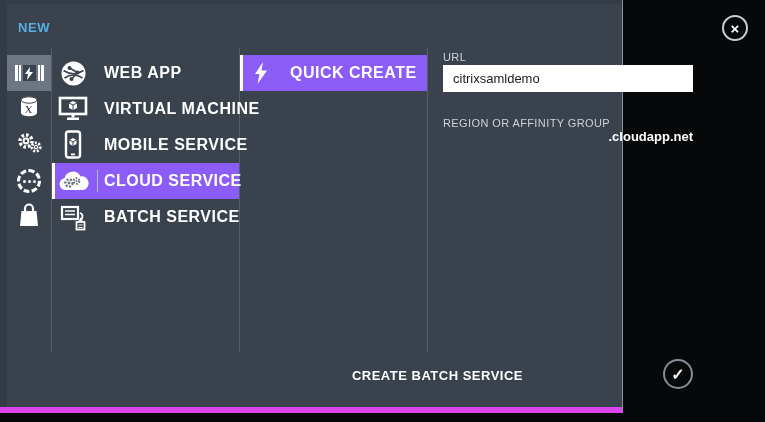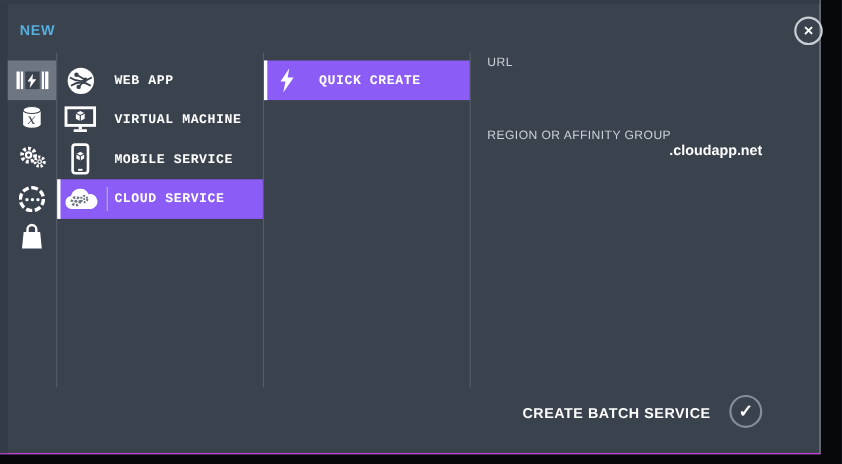--- a/index.html
+++ b/index.html
@@ -1,38 +1,38 @@
 <!DOCTYPE html>
 <html><head>
 <meta charset="utf-8">
 <style>
   * { margin:0; padding:0; box-sizing:border-box; }
   html,body { width:765px; height:422px; overflow:hidden; background:#060809;
               font-family:"Liberation Sans", sans-serif; }
-  .dialog { position:absolute; left:0; top:0; width:746px; height:413px;
-            background:#3a424e; border-right:1px solid #8b9198; border-bottom:1px solid #d946ef; }
+  .dialog { position:absolute; left:0; top:0; width:623px; height:413px;
+            background:#3a424e; border-right:1px solid #8b9198; border-bottom:6px solid #d946ef; }
   .strip-left { position:absolute; left:0; top:0; width:7px; height:100%; background:#333b47; }
   .strip-top  { position:absolute; left:0; top:0; width:100%; height:4px; background:#343c48; }
 
   .new-title { position:absolute; left:18px; top:20px; font-size:13px; font-weight:bold;
                color:#54aede; letter-spacing:.6px; }
 
   .close-btn { position:absolute; left:722px; top:15px; width:26px; height:26px;
                border:2px solid #c9cdd2; border-radius:50%; color:#fff;
                display:flex; align-items:center; justify-content:center;
                font-size:15px; font-weight:bold; cursor:pointer; line-height:1; }
 
   .vsep { position:absolute; top:48px; height:304px; width:1px; background:#575e69; }
   .vsep.s1 { left:51px; } .vsep.s2 { left:239px; } .vsep.s3 { left:427px; }
 
   
   .row { display:flex; align-items:center; height:36px; position:relative; }
   .row.selected { background:#8b5cf6; }
   .row.selected::before { content:""; position:absolute; left:0; top:0; width:3px; height:100%; background:#fff; }
-  .row-label { font-size:12px; font-weight:bold; color:#fff; letter-spacing:.5px; white-space:nowrap;font-family:Liberation Mono, monospace; }
+  .row-label { font-size:16px; font-weight:bold; color:#fff; letter-spacing:.5px; white-space:nowrap; }
 
   
   .cat-col { position:absolute; left:7px; top:55px; width:44px; }
   .cat-row { height:36px; display:flex; align-items:center; justify-content:center; }
   .cat-row.selected { background:#6f7683; }
 
   
   .svc-col { position:absolute; left:52px; top:55px; width:187px; }
   .icon-box { width:42px; display:flex; align-items:center; justify-content:center; flex:none; }
   .svc-col .row-label { margin-left:10px; }
@@ -195,34 +195,48 @@
           <path d="M7.5 20 A6 6 0 0 1 7.5 8.2 A8.5 8.5 0 0 1 23.5 6.5 A6 6 0 0 1 26 20 Z" fill="#fff"></path>
           <circle cx="12" cy="13" r="3.6" fill="none" stroke="#6f7683" stroke-width="2.4" stroke-dasharray="2 1.5"></circle>
           <circle cx="12" cy="13" r="1.4" fill="#6f7683"></circle>
           <circle cx="19.5" cy="11" r="2.8" fill="none" stroke="#6f7683" stroke-width="2" stroke-dasharray="1.7 1.3"></circle>
           <circle cx="19.5" cy="11" r="1" fill="#6f7683"></circle>
         </svg>
       </span>
       <span class="sel-divider"></span>
       <span class="row-label">CLOUD SERVICE</span>
     </div>
+    <div class="row">
+      <span class="icon-box">
+        <svg width="27" height="27" viewBox="0 0 27 27">
+          <rect x="2" y="3" width="16" height="12" fill="none" stroke="#fff" stroke-width="2.2"></rect>
+          <path d="M5 7 H15 M5 10.5 H15" stroke="#fff" stroke-width="1.6"></path>
+          <path d="M20 9 C23.5 10 23 14 20.5 16" stroke="#fff" stroke-width="1.8" fill="none"></path>
+          <polygon points="18.5,17.5 23,16.5 20.5,13.5" fill="#fff"></polygon>
+          <rect x="16.5" y="18" width="8" height="7.5" fill="#3a424e" stroke="#fff" stroke-width="1.8"></rect>
+          <path d="M18.5 21 H22.5 M18.5 23.5 H22.5" stroke="#fff" stroke-width="1.2"></path>
+        </svg>
+      </span>
+      <span class="row-label">BATCH SERVICE</span>
+    </div>
   </div>
 
   <div class="mode-col">
     <div class="row selected">
       <span class="icon-box">
         <svg width="16" height="22" viewBox="0 0 16 22">
             <polygon points="10,0 2,12 6.5,12 4.5,22 14,8.5 8.5,8.5" fill="#fff"></polygon>
           </svg>
       </span>
       <span class="row-label">QUICK CREATE</span>
     </div>
   </div>
 
   <div class="fld-label url-label">URL</div>
+  <input class="url-input" type="text" value="citrixsamldemo" style="">
   <div class="url-suffix">.cloudapp.net</div>
 
   <div class="fld-label region-label">REGION OR AFFINITY GROUP</div>
 
   <div class="create-label">CREATE BATCH SERVICE</div>
   <div class="check-btn">
     <span>✓</span>
   </div>
 </div>
 

